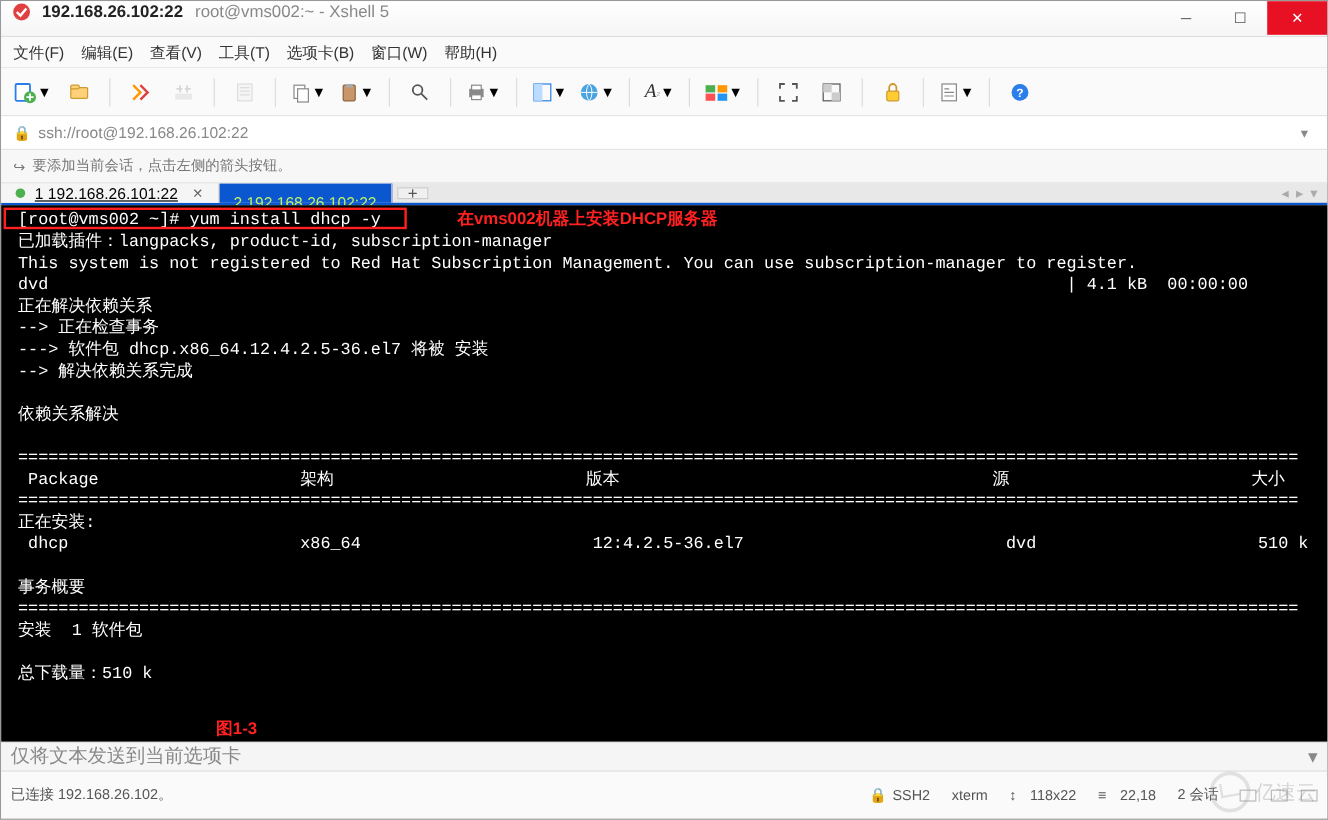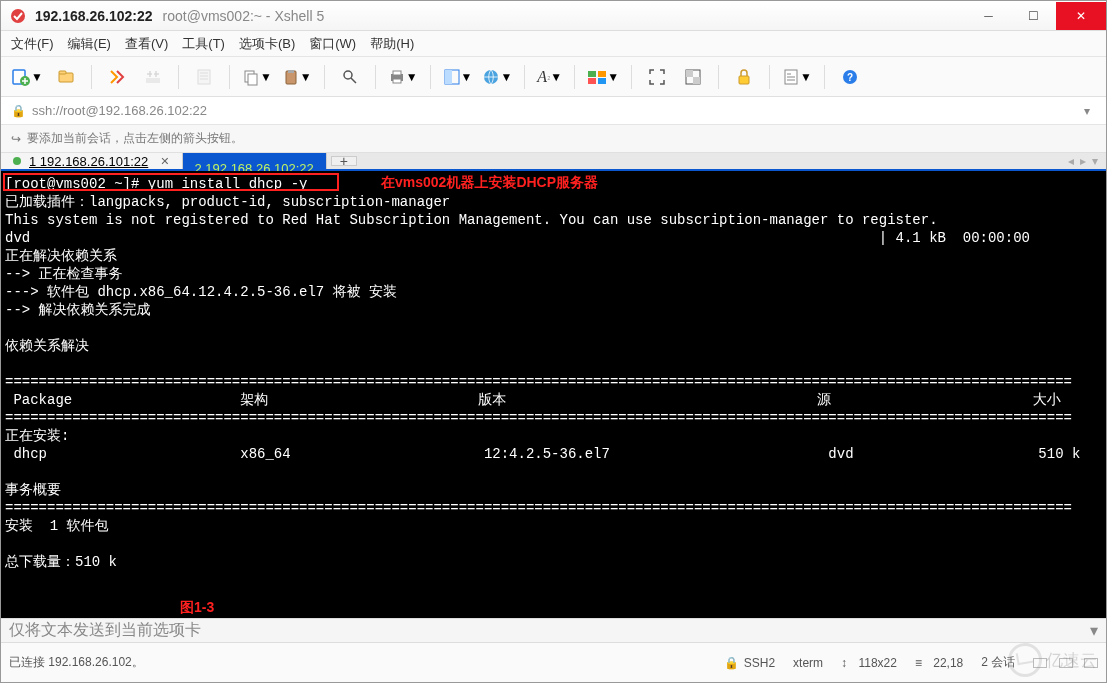--- a/index.html
+++ b/index.html
@@ -1,18 +1,18 @@
 <!DOCTYPE html>
 <html><head>
 <meta charset="utf-8">
 <style>
 * { margin: 0; padding: 0; box-sizing: border-box; }
 body { font-family: "Microsoft YaHei", Arial, sans-serif; font-size: 12px; background: #f0f0f0; overflow: hidden; width: 1107px; height: 683px; position: relative; }
 .window { width: 1107px; height: 683px; border: 1px solid #999; background: #fff; display: flex; flex-direction: column; }
-.titlebar { height: 30px; background: linear-gradient(#fff,#f5f5f5); display: flex; align-items: center; padding: 0 0 0 8px; border-bottom: 1px solid #ddd; }
+.titlebar { height: 30px; background: linear-gradient(#fff,#f5f5f5); display: flex; padding: 0 0 0 8px; border-bottom: 1px solid #ddd; }
 .titlebar .appicon { width: 18px; height: 18px; margin-right: 8px; display: flex; align-items: center; justify-content: center; }
 .titlebar .appicon svg { width: 16px; height: 16px; }
 .titlebar .title-bold { font-weight: bold; font-size: 14px; color: #222; }
 .titlebar .title-sub { font-size: 14px; color: #888; margin-left: 10px; }
 .winbtns { margin-left: auto; display: flex; }
 .winbtn { width: 45px; height: 28px; display: flex; align-items: center; justify-content: center; color: #555; }
 .winbtn.close { background: #e81123; color: #fff; width: 50px; }
 .menubar { height: 26px; display: flex; align-items: center; padding: 0 10px; gap: 14px; background: #fafafa; border-bottom: 1px solid #e5e5e5; }
 .menubar span { color: #333; font-size: 13px; cursor: default; }
 .toolbar { height: 40px; display: flex; align-items: center; padding: 0 10px; gap: 10px; background: #fafafa; border-bottom: 1px solid #e0e0e0; }
@@ -26,21 +26,21 @@
 .hintbar { height: 28px; display: flex; align-items: center; padding: 0 10px; background: #f7f7f7; border-bottom: 1px solid #e0e0e0; gap: 6px; color: #777; }
 .tabbar { height: 18px; display: flex; align-items: stretch; background: #e8e8e8; border-bottom: 2px solid #0b57d0; position: relative; }
 .tab { display: flex; align-items: center; padding: 0 12px; gap: 8px; background: #f5f5f5; border-right: 1px solid #ccc; font-size: 13px; }
 .tab.active { background: #0b57d0; color: #bef264; flex-direction: column; }
 .tab .dot { width: 8px; height: 8px; border-radius: 50%; background: #4caf50; }
 .tab.active .dot { background: #8fff8f; }
 .tab .tabtext { text-decoration: underline; }
 .tab .x { font-size: 11px; opacity: 0.6; margin-left: 4px; }
 .tabadd { width: 26px; display: flex; align-items: center; justify-content: center; background: #f0f0f0; border: 1px solid #ccc; margin: 3px 0 3px 4px; font-size: 14px; color: #555; }
 .tabnav { margin-left: auto; display: flex; align-items: center; padding-right: 8px; color: #aaa; gap: 6px; }
-.terminal { flex: 1; background: #000; color: #fff; font-family: "Consolas","Courier New",monospace; font-size: 14px; line-height: 18px; padding: 4px 4px; overflow: hidden; white-space: pre; position: relative; }
+.terminal { flex: 1; background: #000; color: #fff; font-family: "Consolas","Courier New",monospace; font-size: 14px; line-height: 18px; padding: 4px 14px; overflow: hidden; white-space: pre; position: relative; }
 .terminal .hl-box { border: 2px solid #ff2020; position: absolute; }
 .terminal .red-note { color: #ff2020; font-weight: bold; position: absolute; font-family: "Microsoft YaHei",sans-serif; }
 .footerbar1 { height: 24px; background: #f5f5f5; border-top: 1px solid #ddd; display: flex; align-items: center; padding: 0 8px; color: #888; font-size: 16px; }
 .footerbar2 { height: 40px; background: #fafafa; border-top: 1px solid #ddd; display: flex; align-items: center; padding: 0 8px; color: #555; font-size: 12px; gap: 18px; }
 .footerbar2 .spacer { flex: 1; }
 .footerbar2 .fitem { display: flex; align-items: center; gap: 4px; }
 .capn { width: 14px; height: 10px; border: 1px solid #bbb; display: inline-block; }
 .watermark { position: absolute; right: 10px; bottom: 6px; opacity: 0.25; display: flex; align-items: center; gap: 4px; font-size: 17px; color: #666; z-index: 50; }
 .watermark .wmcircle { width: 34px; height: 34px; border: 3px solid #999; border-radius: 50%; display: flex; align-items: center; justify-content: center; }
 .watermark .wminner { width: 16px; height: 12px; border: 2px solid #999; border-top: none; border-right: none; transform: rotate(-10deg) translateY(-2px); }

